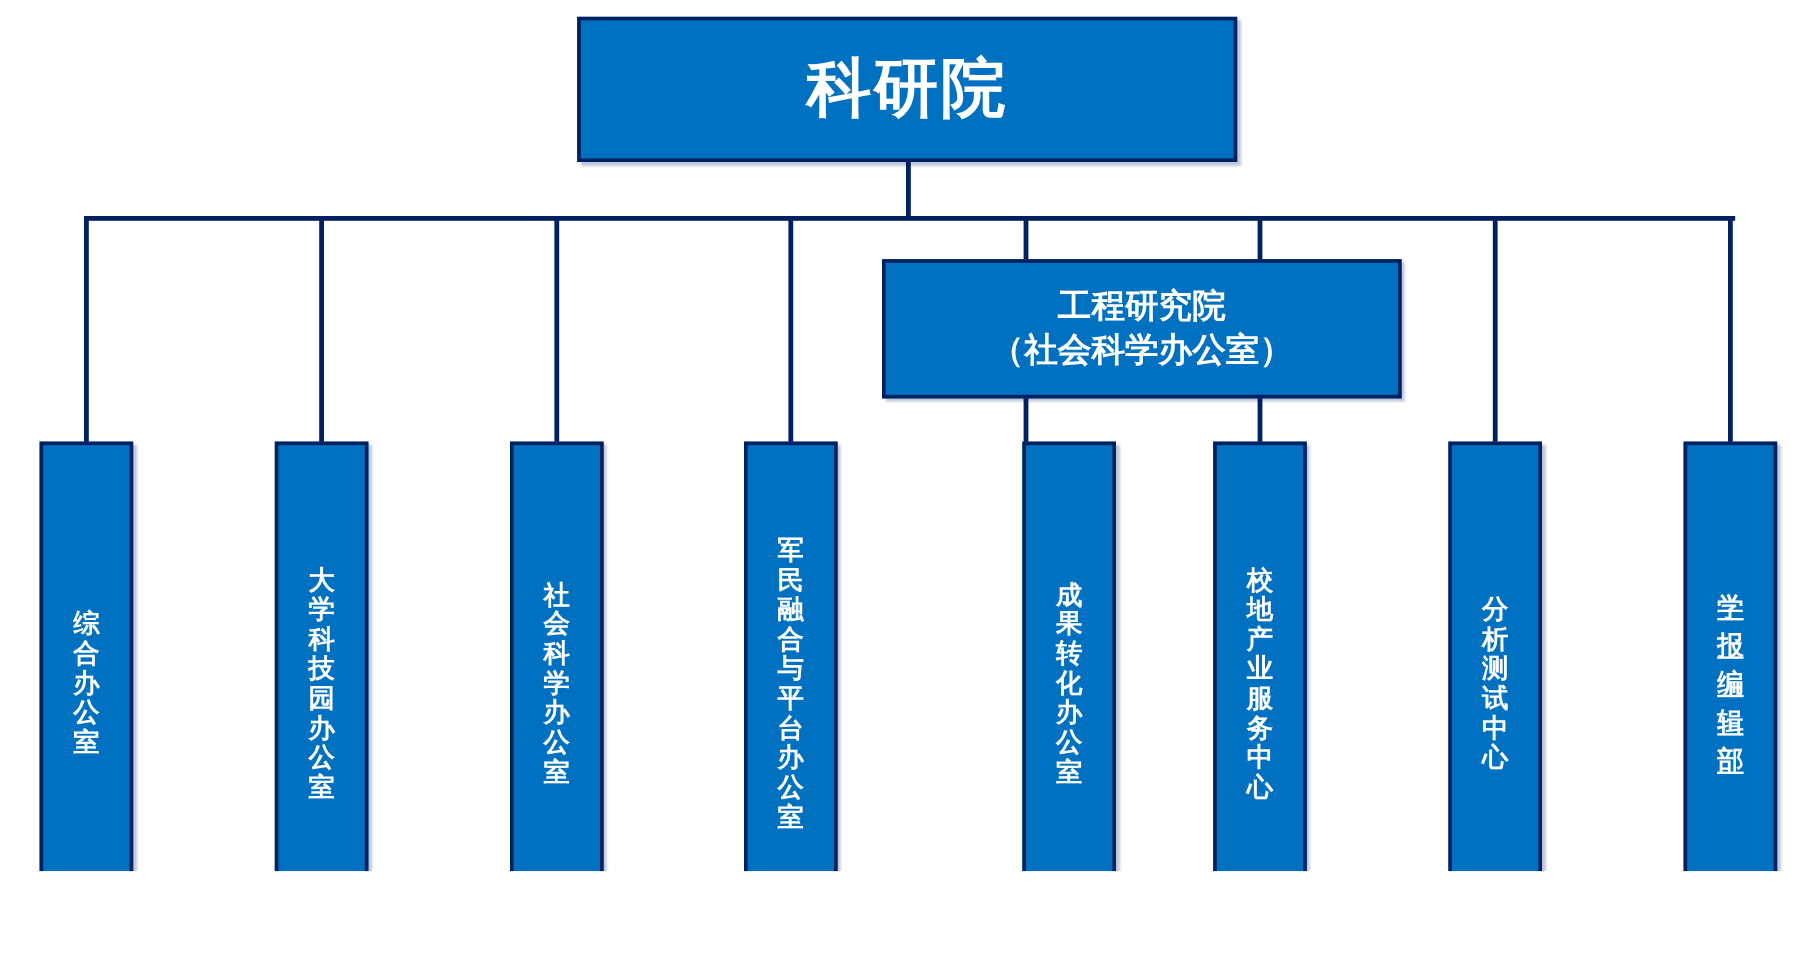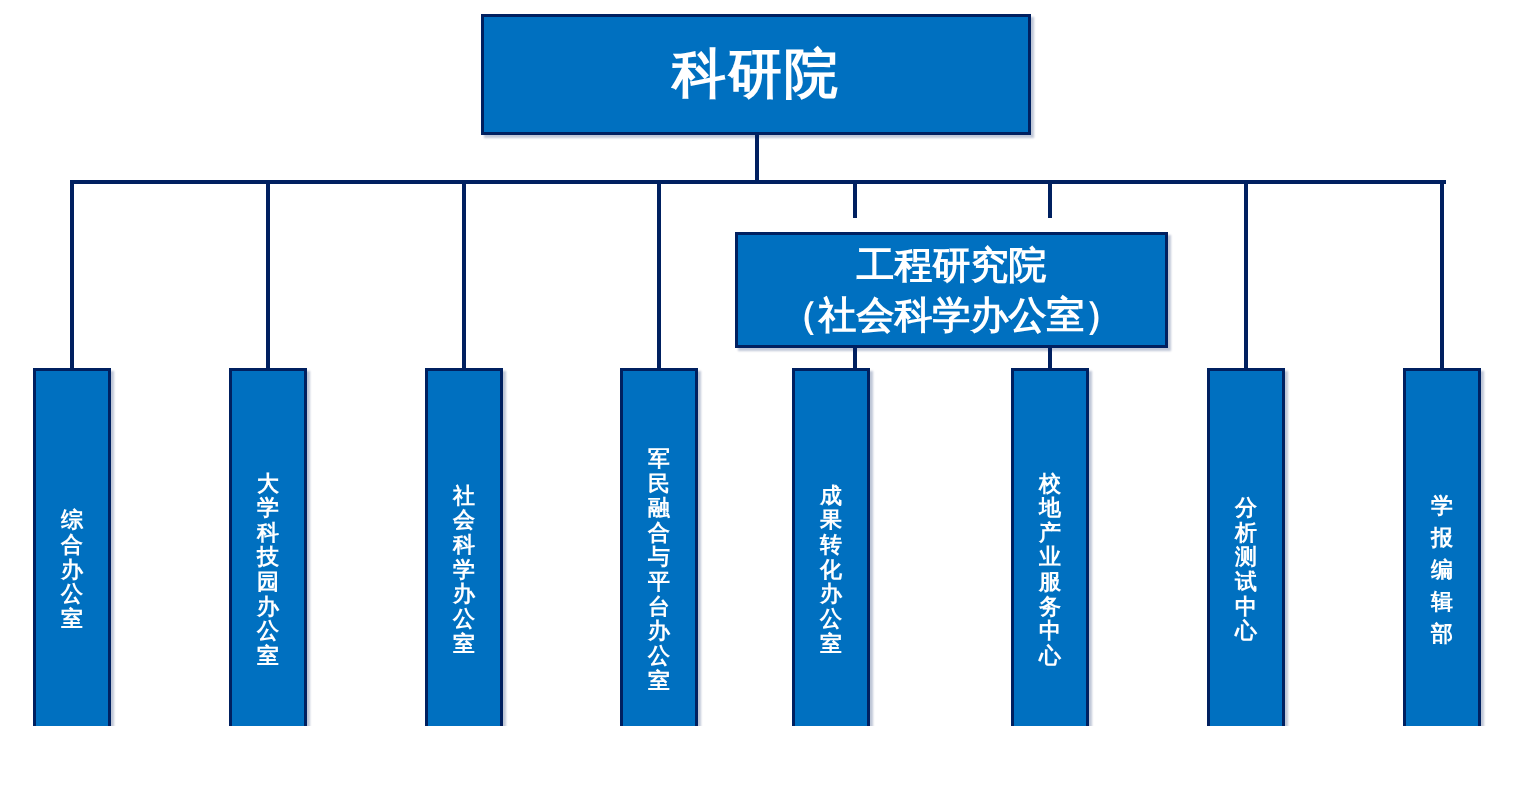--- a/index.html
+++ b/index.html
@@ -52,51 +52,51 @@
     justify-content: center;
     box-shadow: 3px 3px 2px rgba(0, 32, 96, 0.25);
   }
   .root-box {
     left: 481px; top: 14px;
     width: 550px; height: 121px;
     font-size: 54px;
     letter-spacing: 2px;
   }
   .mid-box {
-    left: 735px; top: 232px;
+    left: 735px; top: 216px;
     width: 433px; height: 116px;
-    font-size: 38px;
+    font-size: 28px;
     line-height: 1.32;
     flex-direction: column;
     text-align: center;
   }
   .dept {
     top: 368px;
     width: 78px; height: 404px;
   }
   .p1 { left: 33px;   }
   .p2 { left: 229px;  }
   .p3 { left: 425px; align-items: center;  }
   .p4 { left: 620px;  }
-  .p5 { left: 792px;  }
+  .p5 { left: 852px;  }
   .p6 { left: 1011px; }
   .p7 { left: 1207px; align-items: center; }
   .p8 { left: 1403px; }
 
   
   .vtext {
     display: block;
     width: 1em;
     font-size: 22px;
     line-height: 1.12;
     text-align: center;
     word-break: break-all;
     white-space: normal;
   }
-  .p8 .vtext { line-height: 1.45; }
+  .p8 .vtext { line-height: 1.45; text-decoration: underline; }
 </style>
 </head>
 <body>
 
 <div class="canvas">
 
   <div class="line stem"></div>
   <div class="line hbar"></div>
   <div class="line drop d1"></div>
   <div class="line drop d2"></div>

